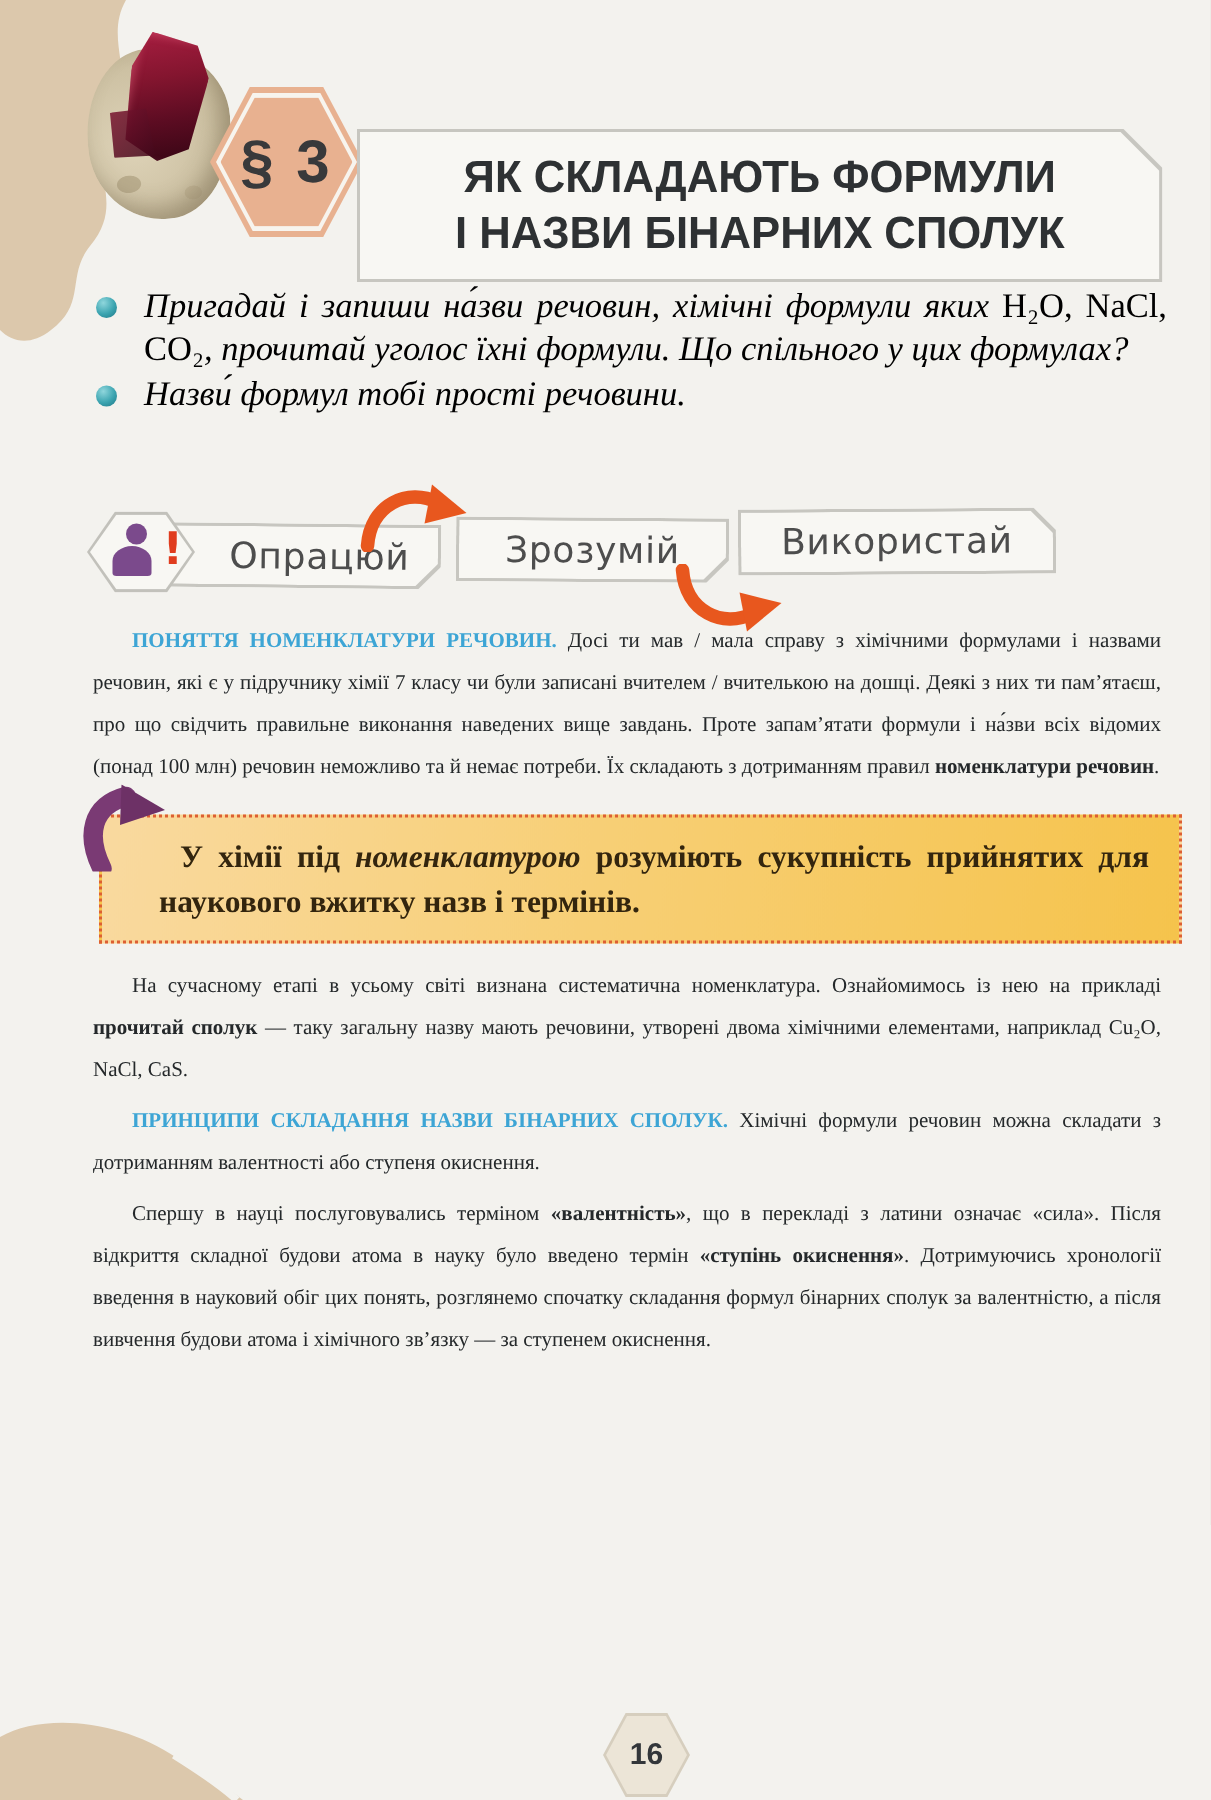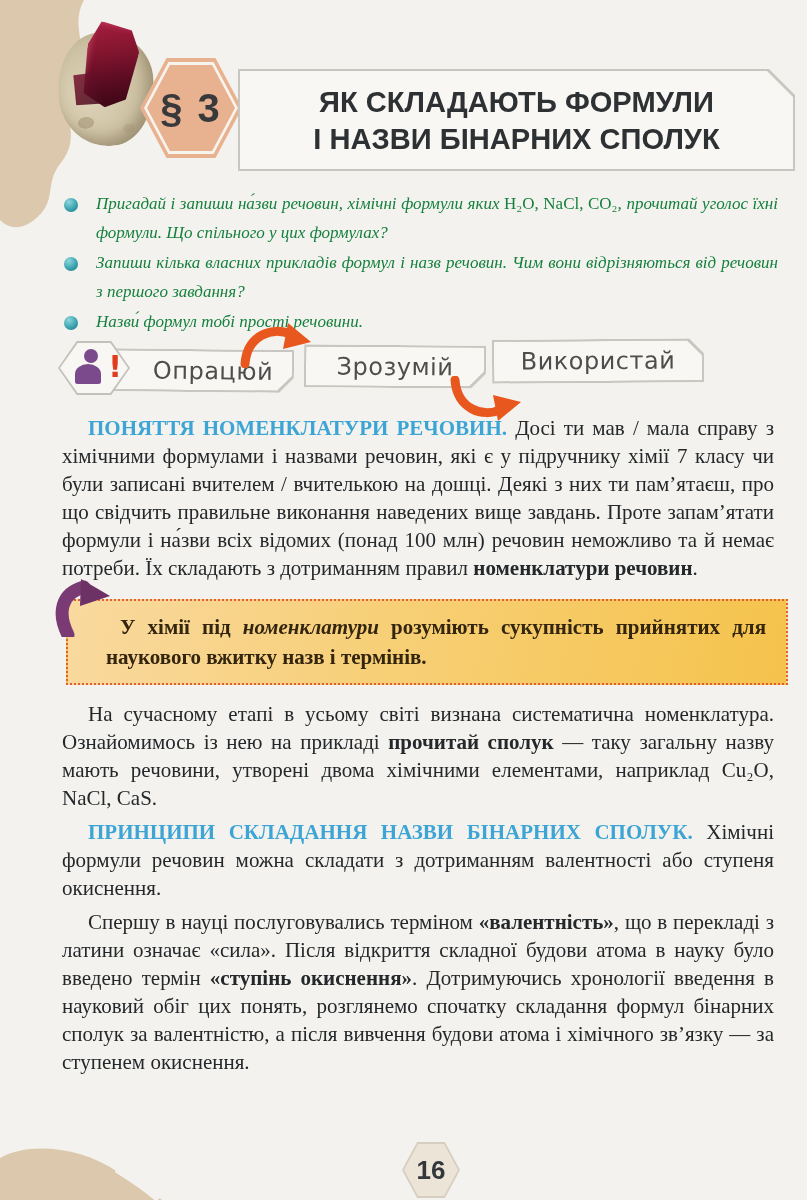--- a/index.html
+++ b/index.html
@@ -44,34 +44,34 @@
   .badge .l3 { inset:7px; background:#e8b190; }
   .badge .txt {
     position:absolute; inset:0; display:flex; align-items:center; justify-content:center;
     font-family:"Liberation Sans", sans-serif; font-weight:bold; font-size:40px; color:#38393b;
     letter-spacing:2px;
   }
   
   .cut { position:absolute; }
   .cut .bg { position:absolute; inset:0; background:#c7c6c0; clip-path:var(--cp); }
   .cut .fg { position:absolute; inset:2px; background:#f8f7f3; clip-path:var(--cp); }
-  .titlebox { left:238px; top:69px; width:537px; height:102px;padding-left:20px; --cp:polygon(0 0, calc(100% - 26px) 0, 100% 26px, 100% 100%, 0 100%); }
+  .titlebox { left:238px; top:86px; width:537px; height:102px; --cp:polygon(0 0, calc(100% - 26px) 0, 100% 26px, 100% 100%, 0 100%); }
   .titlebox .txt {
     position:absolute; inset:0; display:flex; flex-direction:column; align-items:center; justify-content:center;
     font-family:"Liberation Sans", sans-serif; font-weight:bold; font-size:30px; line-height:37px;
     color:#2e3133; letter-spacing:0; transform:scaleX(.97); white-space:nowrap;
   }
   
   .tasks { position:absolute; left:60px; top:190px; width:718px; }
   .task { display:flex; margin-bottom:2px; }
   .task .dot {
     flex:0 0 14px; width:14px; height:14px; margin:8px 18px 0 4px; border-radius:50%;
     background:radial-gradient(circle at 35% 28%, #8fd6dc, #3ba4b0 55%, #1e7686);
   }
-  .task .ttxt { font-size:17px; line-height:28.5px; color:#15803d; text-align:justify; }
+  .task .ttxt { font-size:23px; line-height:28.5px; color:#000000; text-align:justify; }
   
   .ihex { position:absolute; left:58px; top:341px; width:72px; height:54px; z-index:3; }
   .ihex .l1 { position:absolute; inset:0; background:#c2c1bb; }
   .ihex .l2 { position:absolute; inset:2px; background:#f8f7f3; }
   .person { position:absolute; left:17px; top:8px; width:30px; height:38px; }
   .person .head { position:absolute; left:9px; top:0; width:14px; height:14px; border-radius:50%; background:#7b4a8c; }
   .person .bodyy { position:absolute; left:0; top:15px; width:26px; height:20px; border-radius:50% 50% 10% 10%; background:#7b4a8c; }
   .ihex .bang {
     position:absolute; right:8px; top:6px; font-family:"DejaVu Sans", sans-serif;
     font-weight:bold; font-size:30px; color:#e03c1e; line-height:40px;
@@ -86,21 +86,21 @@
   .tab1 .label { padding-left:36px; }
   .tab2 { left:304px; top:345px; width:182px; height:43px; transform:rotate(.4deg);
           --cp:polygon(0 0, 100% 0, 100% calc(100% - 15px), calc(100% - 15px) 100%, 0 100%); }
   .tab3 { left:492px; top:339px; width:212px; height:44px; transform:rotate(-.4deg);
           --cp:polygon(0 0, calc(100% - 15px) 0, 100% 15px, 100% 100%, 0 100%); }
   .arrow { position:absolute; z-index:4; }
   .arr1 { left:238px; top:320px; }
   .arr2 { left:448px; top:376px; }
   
   .content { position:absolute; left:62px; top:414px; width:712px; }
-  .content p { margin:0 0 6px; font-size:21px; line-height:28px; text-align:justify; text-indent:26px; }
+  .content p { margin:0 0 6px; font-size:14px; line-height:28px; text-align:justify; text-indent:26px; }
   .seg-hd { color:#3da5d5; font-weight:bold; }
   .seg-b { font-weight:bold; }
   .seg-i { font-style:italic; }
   .seg-rm { font-style:normal; }
   
   .defwrap { position:relative; width:722px; margin:17px 0 15px 4px; }
   .defbox {
     position:relative;
     background:linear-gradient(100deg, #f9d99f 0%, #f7cf76 45%, #f5c34c 100%);
     border:2px dotted #dd5f33;
@@ -109,21 +109,21 @@
     text-align:justify; text-indent:14px;
     box-sizing:border-box;
   }
   .ribbon { position:absolute; left:-12px; top:-20px; z-index:5; }
   
   .pagenum { position:absolute; left:402px; top:1142px; width:58px; height:56px; }
   .pagenum .l1 { position:absolute; inset:0; background:#d6cebe; }
   .pagenum .l2 { position:absolute; inset:2px; background:#ece5d7; }
   .pagenum .txt {
     position:absolute; inset:0; display:flex; align-items:center; justify-content:center;
-    font-family:"Liberation Sans", sans-serif; font-weight:bold; font-size:26px; color:#33363a;
+    font-family:"Liberation Sans", sans-serif; font-weight:bold; font-size:20px; color:#33363a;
   }
 </style>
 </head>
 <body>
 
 <div class="page">
 
   <svg class="deco deco-tl" width="110" height="240" viewBox="0 0 110 240">
     <path d="M0,0 L84,0 C68,28 94,54 74,86 C57,114 85,134 60,164 C44,184 58,202 34,220 C20,231 8,228 0,220 Z" fill="#dcc8ac"></path>
   </svg>
@@ -152,24 +152,20 @@
     <div class="txt">
       <span>ЯК СКЛАДАЮТЬ ФОРМУЛИ</span>
       <span>І НАЗВИ БІНАРНИХ СПОЛУК</span>
     </div>
   </div>
 
   <div class="tasks">
     <div class="task">
       <span class="dot"></span>
       <span class="ttxt"><span class="seg-i">Пригадай і запиши на́зви речовин, хімічні формули яких </span><span class="seg-rm">H₂O, NaCl, CO₂</span><span class="seg-i">, прочитай уголос їхні формули. Що спільного у цих формулах?</span></span>
-    </div>
-    <div class="task">
-      <span class="dot"></span>
-      <span class="ttxt"><span class="seg-i">Запиши кілька власних прикладів формул і назв речовин. Чим вони відрізняються від речовин з першого завдання?</span></span>
     </div>
     <div class="task">
       <span class="dot"></span>
       <span class="ttxt"><span class="seg-i">Назви́ формул тобі прості речовини.</span></span>
     </div>
   </div>
 
   <div class="ihex">
     <div class="l1 hexclip"></div>
     <div class="l2 hexclip"></div>
@@ -206,21 +202,21 @@
   </svg>
 
   <div class="content">
     <p><span class="seg-hd">ПОНЯТТЯ НОМЕНКЛАТУРИ РЕЧОВИН. </span><span>Досі ти мав / мала справу з хімічними формулами і назвами речовин, які є у підручнику хімії 7 класу чи були записані вчителем / вчителькою на дошці. Деякі з них ти пам’ятаєш, про що свідчить правильне виконання наведених вище завдань. Проте запам’ятати формули і на́зви всіх відомих (понад 100 млн) речовин неможливо та й немає потреби. Їх складають з дотриманням правил </span><span class="seg-b">номенклатури речовин</span><span>.</span></p>
 
     <div class="defwrap">
       <svg class="ribbon" width="64" height="58" viewBox="0 0 64 58">
         <path d="M14,56 C3,34 7,14 30,8" stroke="#7a3a74" stroke-width="13" fill="none" stroke-linecap="round"></path>
         <polygon points="27,0 56,17 26,27" fill="#6d3166"></polygon>
       </svg>
-      <div class="defbox"><span>У хімії під </span><span class="seg-i">номенклатури</span><span> розуміють сукупність прийнятих для наукового вжитку назв і термінів.</span></div>
+      <div class="defbox"><span>У хімії під </span><span class="seg-i">номенклатурою</span><span> розуміють сукупність прийнятих для наукового вжитку назв і термінів.</span></div>
     </div>
 
     <p><span>На сучасному етапі в усьому світі визнана систематична номенклатура. Ознайомимось із нею на прикладі </span><span class="seg-b">прочитай сполук</span><span> — таку загальну назву мають речовини, утворені двома хімічними елементами, наприклад Cu₂O, NaCl, CaS.</span></p>
     <p><span class="seg-hd">ПРИНЦИПИ СКЛАДАННЯ НАЗВИ БІНАРНИХ СПОЛУК. </span><span>Хімічні формули речовин можна складати з дотриманням валентності або ступеня окиснення.</span></p>
     <p><span>Спершу в науці послуговувались терміном </span><span class="seg-b">«валентність»</span><span>, що в перекладі з латини означає «сила». Після відкриття складної будови атома в науку було введено термін </span><span class="seg-b">«ступінь окиснення»</span><span>. Дотримуючись хронології введення в науковий обіг цих понять, розглянемо спочатку складання формул бінарних сполук за валентністю, а після вивчення будови атома і хімічного зв’язку — за ступенем окиснення.</span></p>
 
   </div>
 
   <div class="pagenum">
     <div class="l1 hexclip"></div>

